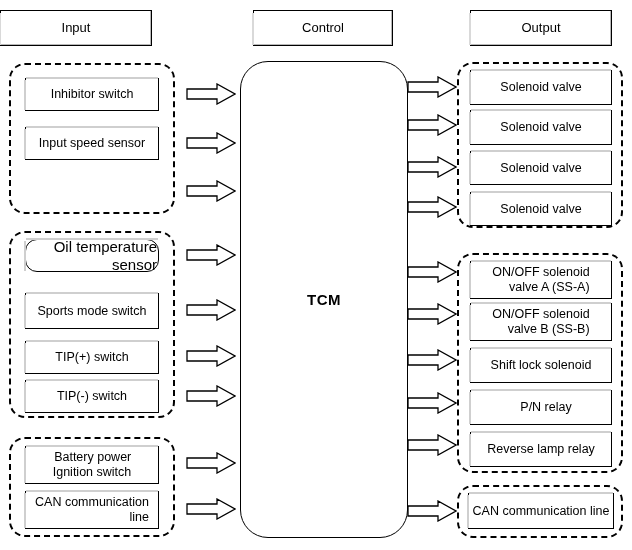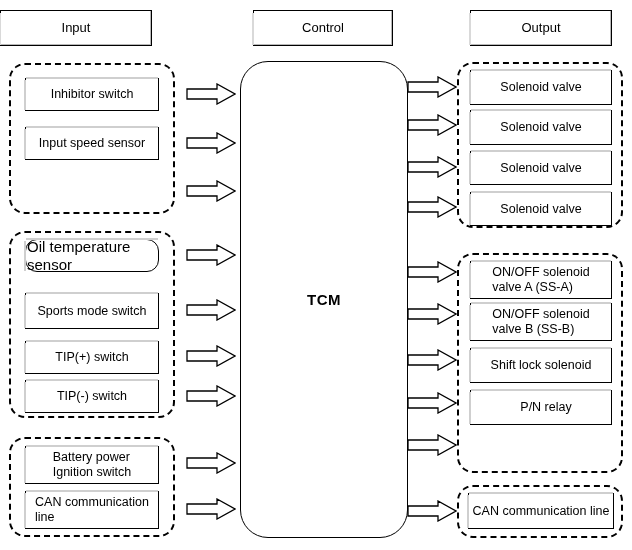--- a/index.html
+++ b/index.html
@@ -41,21 +41,21 @@
     background: #d9d9d9;
   }
 
   
   .item-box {
     border: 1px solid #000000;
     background: #ffffff;
     display: flex;
     align-items: center;
     justify-content: center;
-    text-align: left;
+    text-align: right;
     font-size: 12.5px;
     line-height: 1.18;
     white-space: pre-line;
     padding: 0 1px;
   }
   
   .item-box::before {
     content: "";
     position: absolute;
     left: -2px;
@@ -184,20 +184,23 @@
   <div class="abs item-box" style="left:470px; top:303px; width:142px; height:38px;">
     <span>ON/OFF solenoid
 valve B (SS-B)</span>
   </div>
   <div class="abs item-box" style="left:470px; top:348px; width:142px; height:35px;">
     <span>Shift lock solenoid</span>
   </div>
   <div class="abs item-box" style="left:470px; top:390px; width:142px; height:35px;padding-left:11px;">
     <span>P/N relay</span>
   </div>
+  <div class="abs item-box" style="left:470px; top:432px; width:142px; height:35px;">
+    <span>Reverse lamp relay</span>
+  </div>
 
   <div class="abs group-box" style="left:457px; top:485px; width:166px; height:53px;"></div>
 
   <div class="abs item-box" style="left:468px; top:493px; width:146px; height:36px; font-size:12.5px;">
     <span>CAN communication line</span>
   </div>
 
   <div class="arrow" style="left:186px; top:83px;">
     <svg width="50" height="22" viewBox="0 0 50 22">
         <polygon points="1,6 31,6 31,1 49,11 31,21 31,16 1,16" fill="#ffffff" stroke="#000000" stroke-width="1.3"></polygon>

